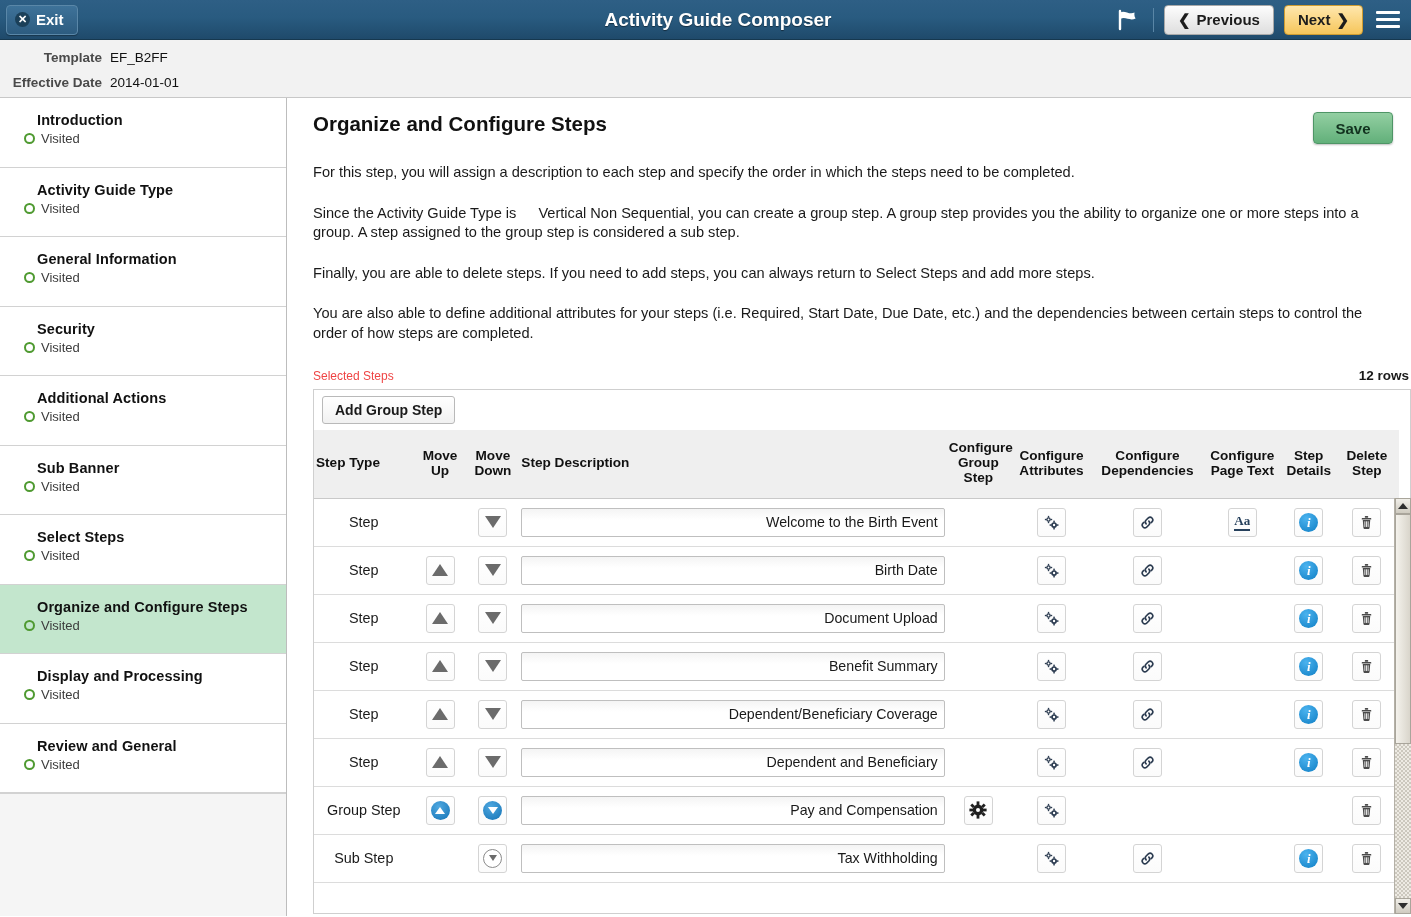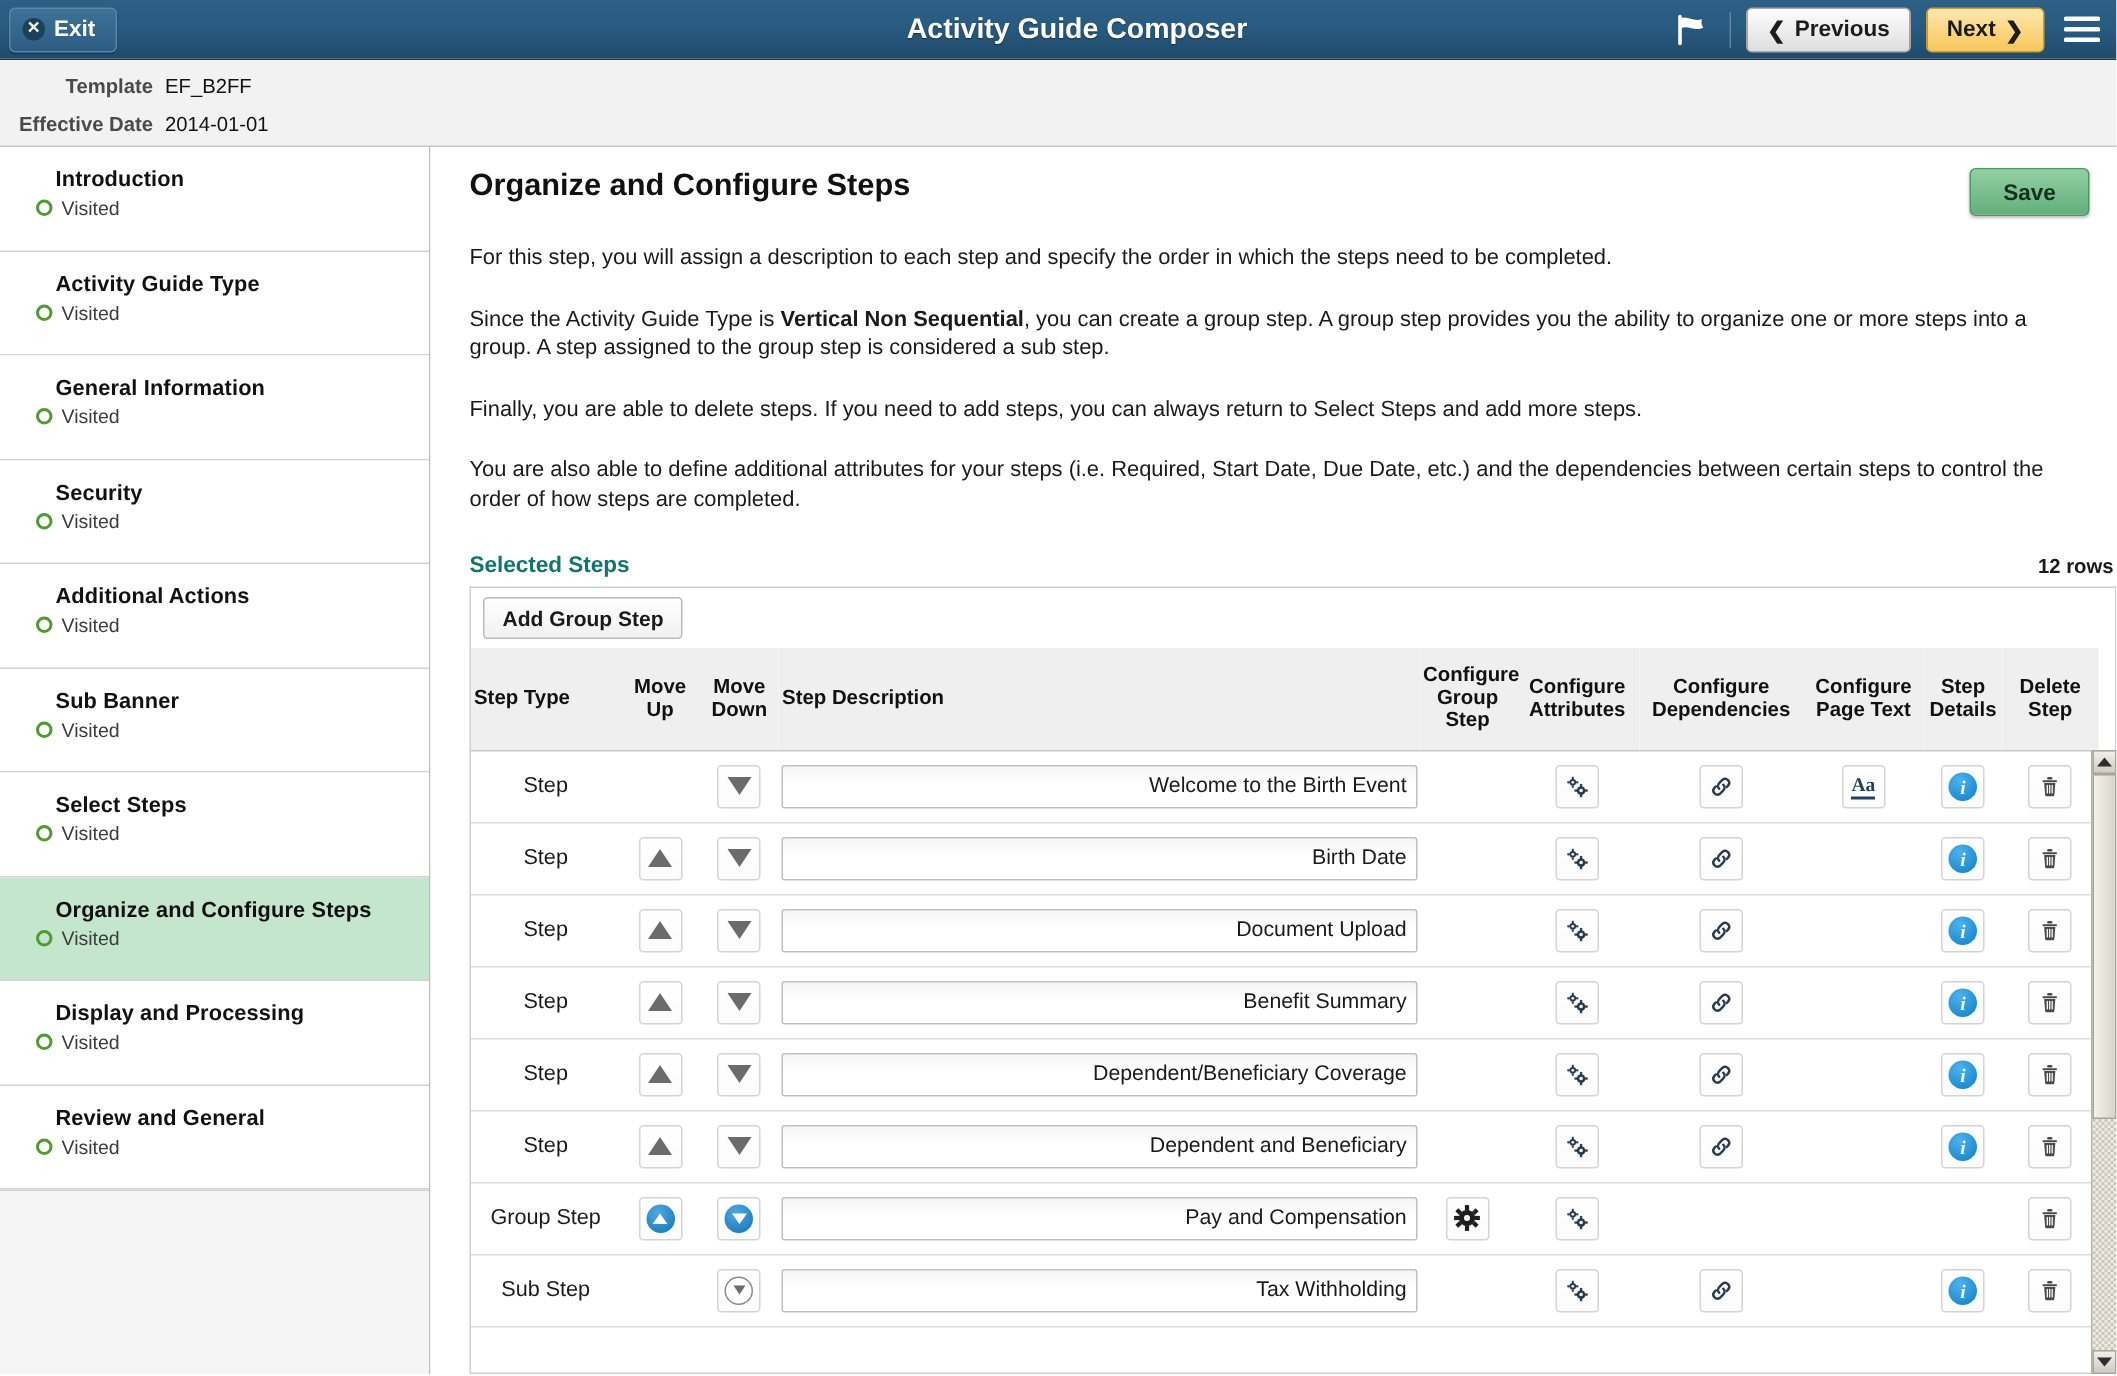--- a/index.html
+++ b/index.html
@@ -114,25 +114,25 @@
     cursor: pointer; box-shadow: 0 1px 2px rgba(0,0,0,.25);
   }
 
   .intro { padding: 0 20px 0 26px; }
   .intro p {
     margin: 0 0 21px 0;
     font-size: 14.6px; line-height: 19.5px; color: #1a1a1a;
     max-width: 1075px;
   }
   .intro p:first-child { margin-top: 19px; }
-  .intro b { font-weight: bold; }
+  .intro b { font-weight: normal; margin-left: 18px; }
 
   
   .grid-head { display:flex; align-items:flex-end; padding: 4px 0 0 26px; }
-  .grid-title { color: #0f766e; font-size: 15px; font-weight: bold; }
+  .grid-title { color: #ef4444; font-size: 12px; font-weight: normal; }
   .rows-count { margin-left:auto; font-size: 13.5px; color:#1a1a1a; font-weight:bold; padding-right: 2px; white-space: nowrap;}
 
   .grid-toolbar {
     margin: 6px 0 0 26px;
     border: 1px solid #cfcfcf; border-bottom: none;
     background: #fff;
     padding: 6px 8px;
     display: flex;
     align-items: center;
   }

